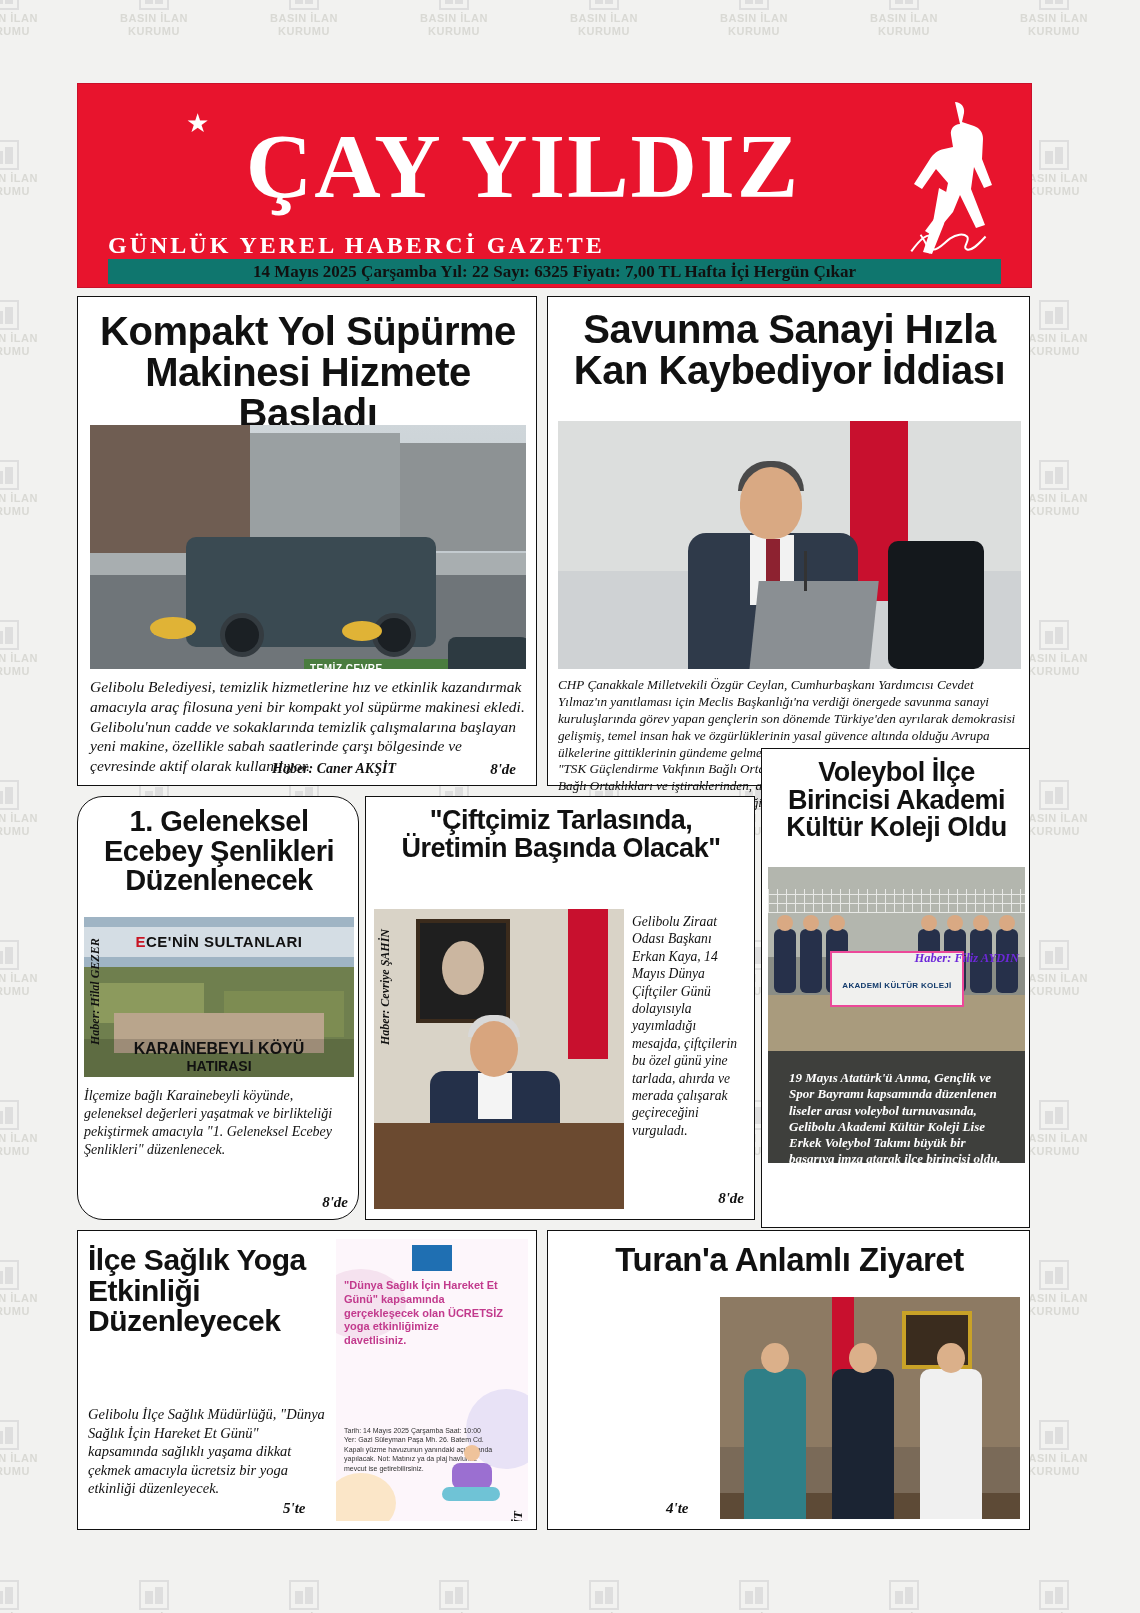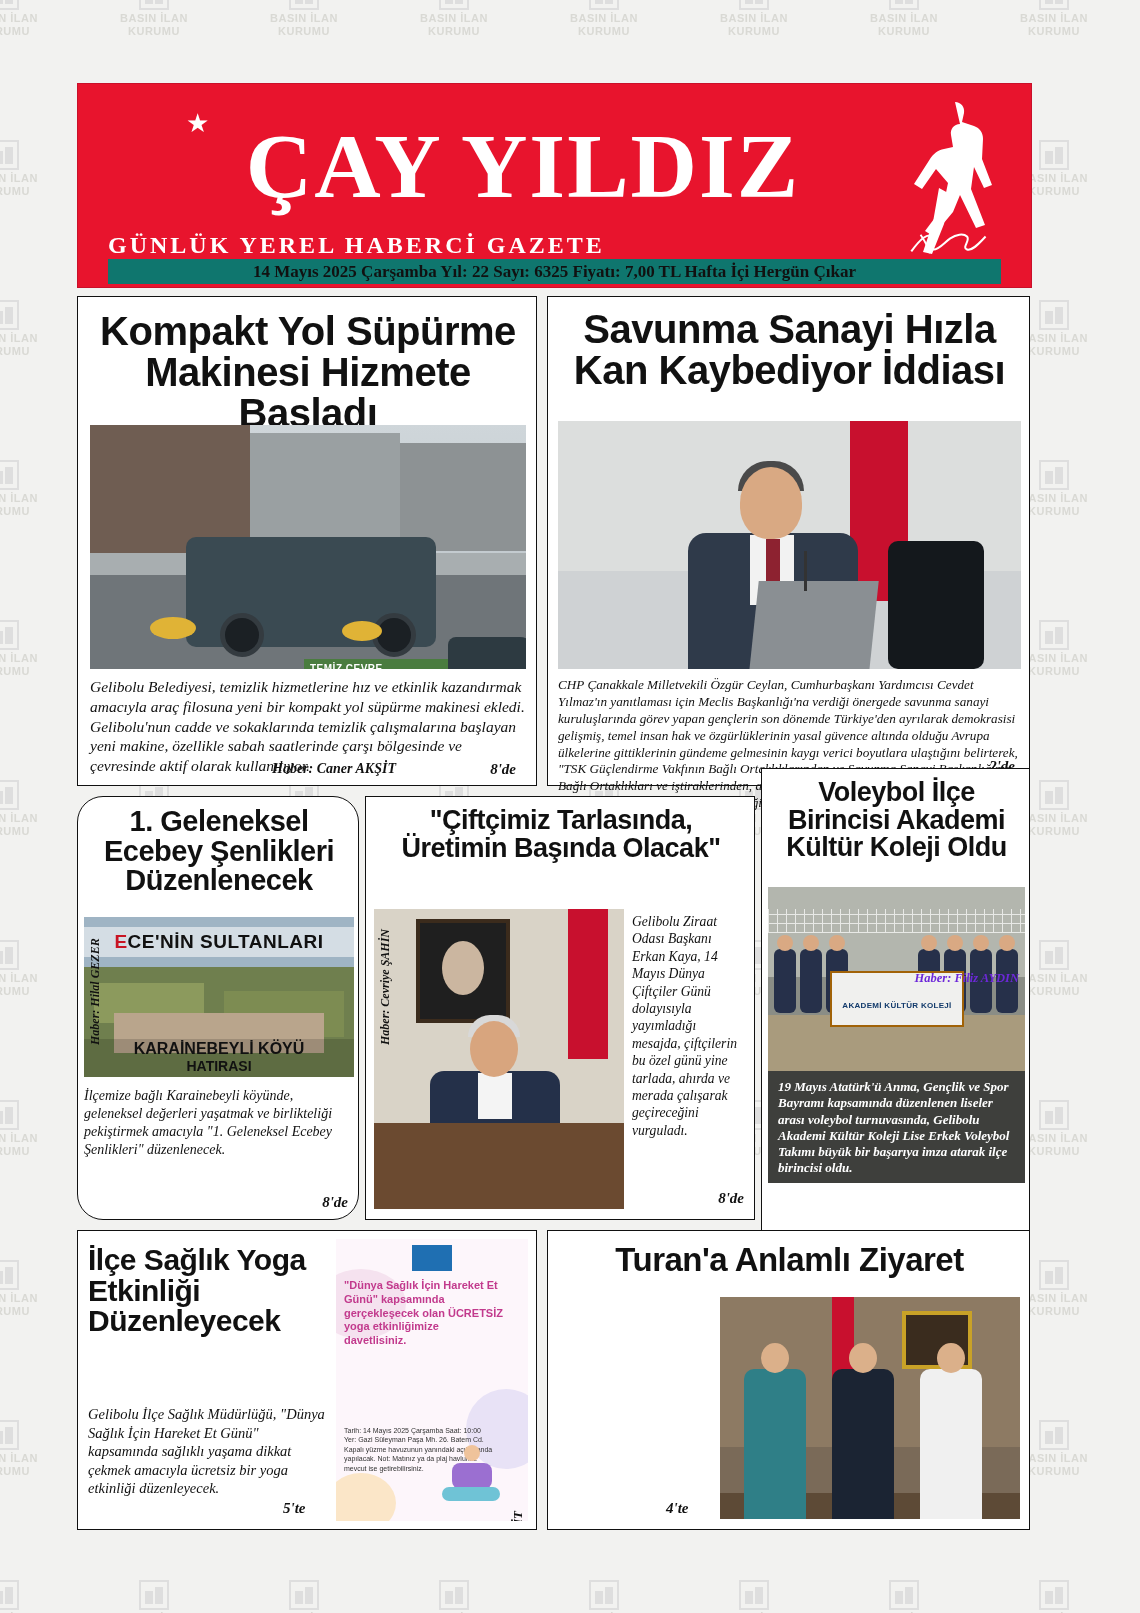--- a/index.html
+++ b/index.html
@@ -162,21 +162,21 @@
   #s3-photo{left:6px;top:120px;width:270px;height:160px;}
   #story-ecebey .body-text{position:absolute;left:6px;top:290px;width:270px;font-size:14px;}
   #story-ecebey .pagenum{position:absolute;right:10px;bottom:8px;}
   .vill-sky{position:absolute;left:0;top:0;width:270px;height:58px;background:#9fb4c4;}
   .vill-land{position:absolute;left:0;top:50px;width:270px;height:110px;background:#6f7f4e;}
   .vill-f1{position:absolute;left:10px;top:66px;width:110px;height:40px;background:#8c9a5d;}
   .vill-f2{position:absolute;left:140px;top:74px;width:120px;height:46px;background:#7d8c52;}
   .vill-houses{position:absolute;left:30px;top:96px;width:210px;height:40px;background:#b9a58c;}
   .vill-band{position:absolute;left:0;top:10px;width:270px;height:30px;background:rgba(255,255,255,.55);}
   .vill-band .t{
-    color:#111;font-family:"Liberation Sans",sans-serif;font-weight:bold;font-size:19px;
+    color:#111;font-family:"Liberation Sans",sans-serif;font-weight:bold;font-size:15px;
     text-align:center;line-height:30px;letter-spacing:.5px;
   }
   .vill-band2{position:absolute;left:0;bottom:0;width:270px;height:38px;background:rgba(0,0,0,.15);}
   .vill-band2 .t1{color:#111;font-family:"Liberation Sans",sans-serif;font-weight:bold;font-size:16px;text-align:center;line-height:19px;}
   .vill-band2 .t2{color:#111;font-family:"Liberation Sans",sans-serif;font-weight:bold;font-size:14px;text-align:center;line-height:17px;}
   .vert-byline{
     position:absolute;left:4px;top:128px;width:120px;
     transform:rotate(-90deg);transform-origin:left top;
     font-family:"Liberation Serif",serif;font-weight:bold;font-style:italic;font-size:12px;color:#111;
     background:rgba(255,255,255,.0);
@@ -193,36 +193,36 @@
   .of-frame .face{position:absolute;left:22px;top:18px;width:42px;height:54px;border-radius:50%;background:#cbb6a0;}
   .of-flag{position:absolute;right:16px;top:0;width:40px;height:150px;background:#c8102e;}
   .of-desk{position:absolute;left:0;bottom:0;width:250px;height:86px;background:#6b4a30;}
   .of-man-head{position:absolute;left:96px;top:112px;width:48px;height:56px;border-radius:50%;background:#d8a57e;}
   .of-man-hair{position:absolute;left:94px;top:106px;width:52px;height:22px;border-radius:26px 26px 0 0;background:#d8d8d8;}
   .of-man-body{position:absolute;left:56px;top:162px;width:130px;height:60px;background:#243049;border-radius:14px 14px 0 0;}
   .of-man-shirt{position:absolute;left:104px;top:164px;width:34px;height:46px;background:#f4f4f4;}
   .of-chair{position:absolute;left:44px;top:150px;width:154px;height:72px;background:#1b1b1b;border-radius:10px;z-index:-1;}
 
   
-  #story-voleybol{left:761px;top:768px;width:269px;height:480px;}
+  #story-voleybol{left:761px;top:748px;width:269px;height:480px;}
   #story-voleybol .headline{position:absolute;left:6px;top:10px;width:257px;font-size:27px;text-align:center;}
   #s5-photo{left:6px;top:118px;width:257px;height:296px;}
   #story-voleybol .pagenum{position:absolute;right:12px;bottom:10px;color:#fff;}
   .vb-bg{position:absolute;inset:0;background:#8a8d86;}
   .vb-top{position:absolute;left:0;top:0;width:257px;height:90px;background:#b3b6ae;}
   .vb-net{position:absolute;left:0;top:22px;width:257px;height:24px;background:repeating-linear-gradient(90deg,#fff 0 1px,transparent 1px 9px),repeating-linear-gradient(0deg,#fff 0 1px,transparent 1px 9px);opacity:.7;}
   .vb-team{position:absolute;left:0;top:62px;width:257px;height:90px;}
   .vb-p{position:absolute;top:0;width:22px;height:64px;background:#26304a;border-radius:6px;}
   .vb-p .h{position:absolute;left:3px;top:-14px;width:16px;height:16px;border-radius:50%;background:#d9a983;}
-  .vb-banner{position:absolute;left:62px;top:84px;width:130px;height:52px;background:#f0f0ee;border:2px solid #a16207;}
+  .vb-banner{position:absolute;left:62px;top:84px;width:130px;height:52px;background:#f0f0ee;border:2px solid #ec4899;}
   .vb-banner .bt{color:#123a6b;font-size:8px;font-weight:bold;text-align:center;padding-top:28px;letter-spacing:.3px;}
   .vb-floor{position:absolute;left:0;bottom:112px;width:257px;height:56px;background:#a99b7d;}
   .vb-cap{position:absolute;left:0;bottom:0;width:257px;height:112px;background:rgba(0,0,0,.55);}
   .vb-cap p{
-    margin:0;padding:8px 10px 0 10px;color:#fff;
+    margin:11px;padding:8px 10px 0 10px;color:#fff;
     font-family:"Liberation Serif",serif;font-style:italic;font-weight:bold;font-size:13px;line-height:1.25;
   }
   .vb-byline{
     position:absolute;right:6px;top:84px;
     font-family:"Liberation Serif",serif;font-weight:bold;font-style:italic;font-size:12.5px;color:#6d28d9;
   }
 
   
   #story-yoga{left:77px;top:1230px;width:460px;height:300px;}
   #story-yoga .headline{position:absolute;left:10px;top:14px;width:230px;font-size:30px;text-align:left;}

